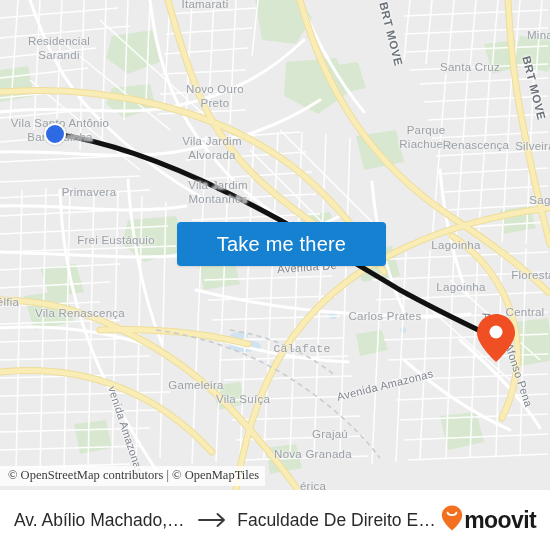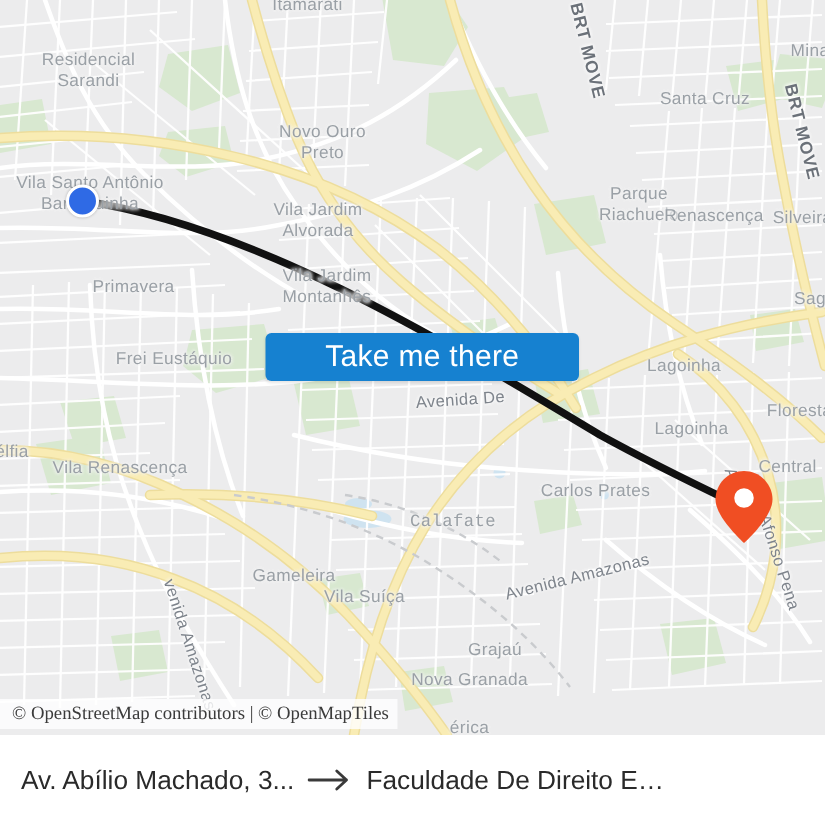--- a/index.html
+++ b/index.html
@@ -28,21 +28,21 @@
        letter-spacing:.6px;white-space:nowrap;transform-origin:50% 50%;
        pointer-events:none;text-shadow:0 0 3px #fff,0 0 3px #fff;}
 
   
   #origin-dot{position:absolute;width:22px;height:22px;border-radius:50%;
       background:#2f6ae5;border:2px solid #fff;box-sizing:border-box;
       left:44px;top:123px;box-shadow:0 0 2px rgba(0,0,0,.28);}
   #dest-pin{position:absolute;left:476px;top:313px;width:40px;height:50px;}
 
   
-  #take-me-there{position:absolute;left:177px;top:222px;width:209px;height:32px;
+  #take-me-there{position:absolute;left:177px;top:222px;width:209px;height:44px;
       background:#1681d0;border:none;border-radius:4px;color:#fff;
       font-size:20px;font-family:"Liberation Sans", sans-serif;
       letter-spacing:.2px;cursor:pointer;
       display:flex;align-items:center;justify-content:center;
       box-shadow:0 1px 2px rgba(0,0,0,.10);}
 
   
   #attribution{position:absolute;left:0;top:466px;padding:2px 6px 3px 8px;
       font-size:12.5px;color:#3b3b3b;background:rgba(255,255,255,.80);
       font-family:Liberation Serif, serif;white-space:nowrap;}
@@ -241,21 +241,21 @@
         <div class="lbl two" style="left: 212px; top: 148px;">Vila Jardim<br>Alvorada</div>
         <div class="lbl two" style="left: 218px; top: 192px;">Vila Jardim<br>Montanhês</div>
         <div class="lbl" style="left: 89px; top: 192px;">Primavera</div>
         <div class="lbl" style="left: 116px; top: 240px;">Frei Eustáquio</div>
         <div class="lbl" style="left: 80px; top: 313px;">Vila Renascença</div>
         <div class="lbl" style="left: 8px; top: 302px;">élfia</div>
         <div class="lbl" style="left: 456px; top: 245px;">Lagoinha</div>
         <div class="lbl" style="left: 461px; top: 287px;">Lagoinha</div>
         <div class="lbl" style="left: 533px; top: 275px;">Floresta</div>
         <div class="lbl" style="left: 525px; top: 312px;">Central</div>
-        <div class="lbl" style="left: 397px; top: 316px; margin-top: 12px;">Carlos Prates</div>
+        <div class="lbl" style="left: 385px; top: 316px;">Carlos Prates</div>
         <div class="lbl" style="left: 302px; top: 348px; font-family: Liberation Mono, monospace;">Calafate</div>
         <div class="lbl" style="left: 196px; top: 385px;">Gameleira</div>
         <div class="lbl" style="left: 243px; top: 399px;">Vila Suíça</div>
         <div class="lbl" style="left: 330px; top: 434px;">Grajaú</div>
         <div class="lbl" style="left: 313px; top: 454px;">Nova Granada</div>
         <div class="lbl" style="left: 313px; top: 486px;">érica</div>
       </div>
     <div id="road-labels">
         <div class="road-lbl" style="left: 307px; top: 267px; transform: translate(-50%, -50%) rotate(-4deg);">Avenida De</div>
         <div class="road-lbl" style="left: 385px; top: 385px; transform: translate(-50%, -50%) rotate(-14deg);">Avenida Amazonas</div>
@@ -286,15 +286,25 @@
   <div id="bottom-bar">
     <div id="trip-endpoints">
       <span id="origin-name" class="endpoint">Av. Abílio Machado, 3...</span>
       <span id="arrow-icon">
         <svg width="30" height="16" viewBox="0 0 30 16">
           <path d="M1 8 L26 8 M19.5 2 L26 8 L19.5 14" stroke="#3a3a3a" stroke-width="1.9" fill="none" stroke-linecap="round" stroke-linejoin="round"></path>
         </svg>
       </span>
       <span id="dest-name" class="endpoint">Faculdade De Direito E Ciê...</span>
     </div>
+    <div id="moovit-logo">
+      <span>
+        <svg width="22" height="26" viewBox="0 0 22 26">
+          <path d="M11 0.5 C5 0.5 0.8 4.9 0.8 10.5 C0.8 17 11 25.5 11 25.5
+                   C11 25.5 21.2 17 21.2 10.5 C21.2 4.9 17 0.5 11 0.5 Z" fill="#f37021"></path>
+          <path d="M6.6 7.6 C7.4 11 14.6 11 15.4 7.6" stroke="#ffffff" stroke-width="1.9" fill="none" stroke-linecap="round"></path>
+        </svg>
+      </span>
+      <span id="moovit-wordmark">moovit</span>
+    </div>
   </div>
 
 </div>
 
 </body></html>

